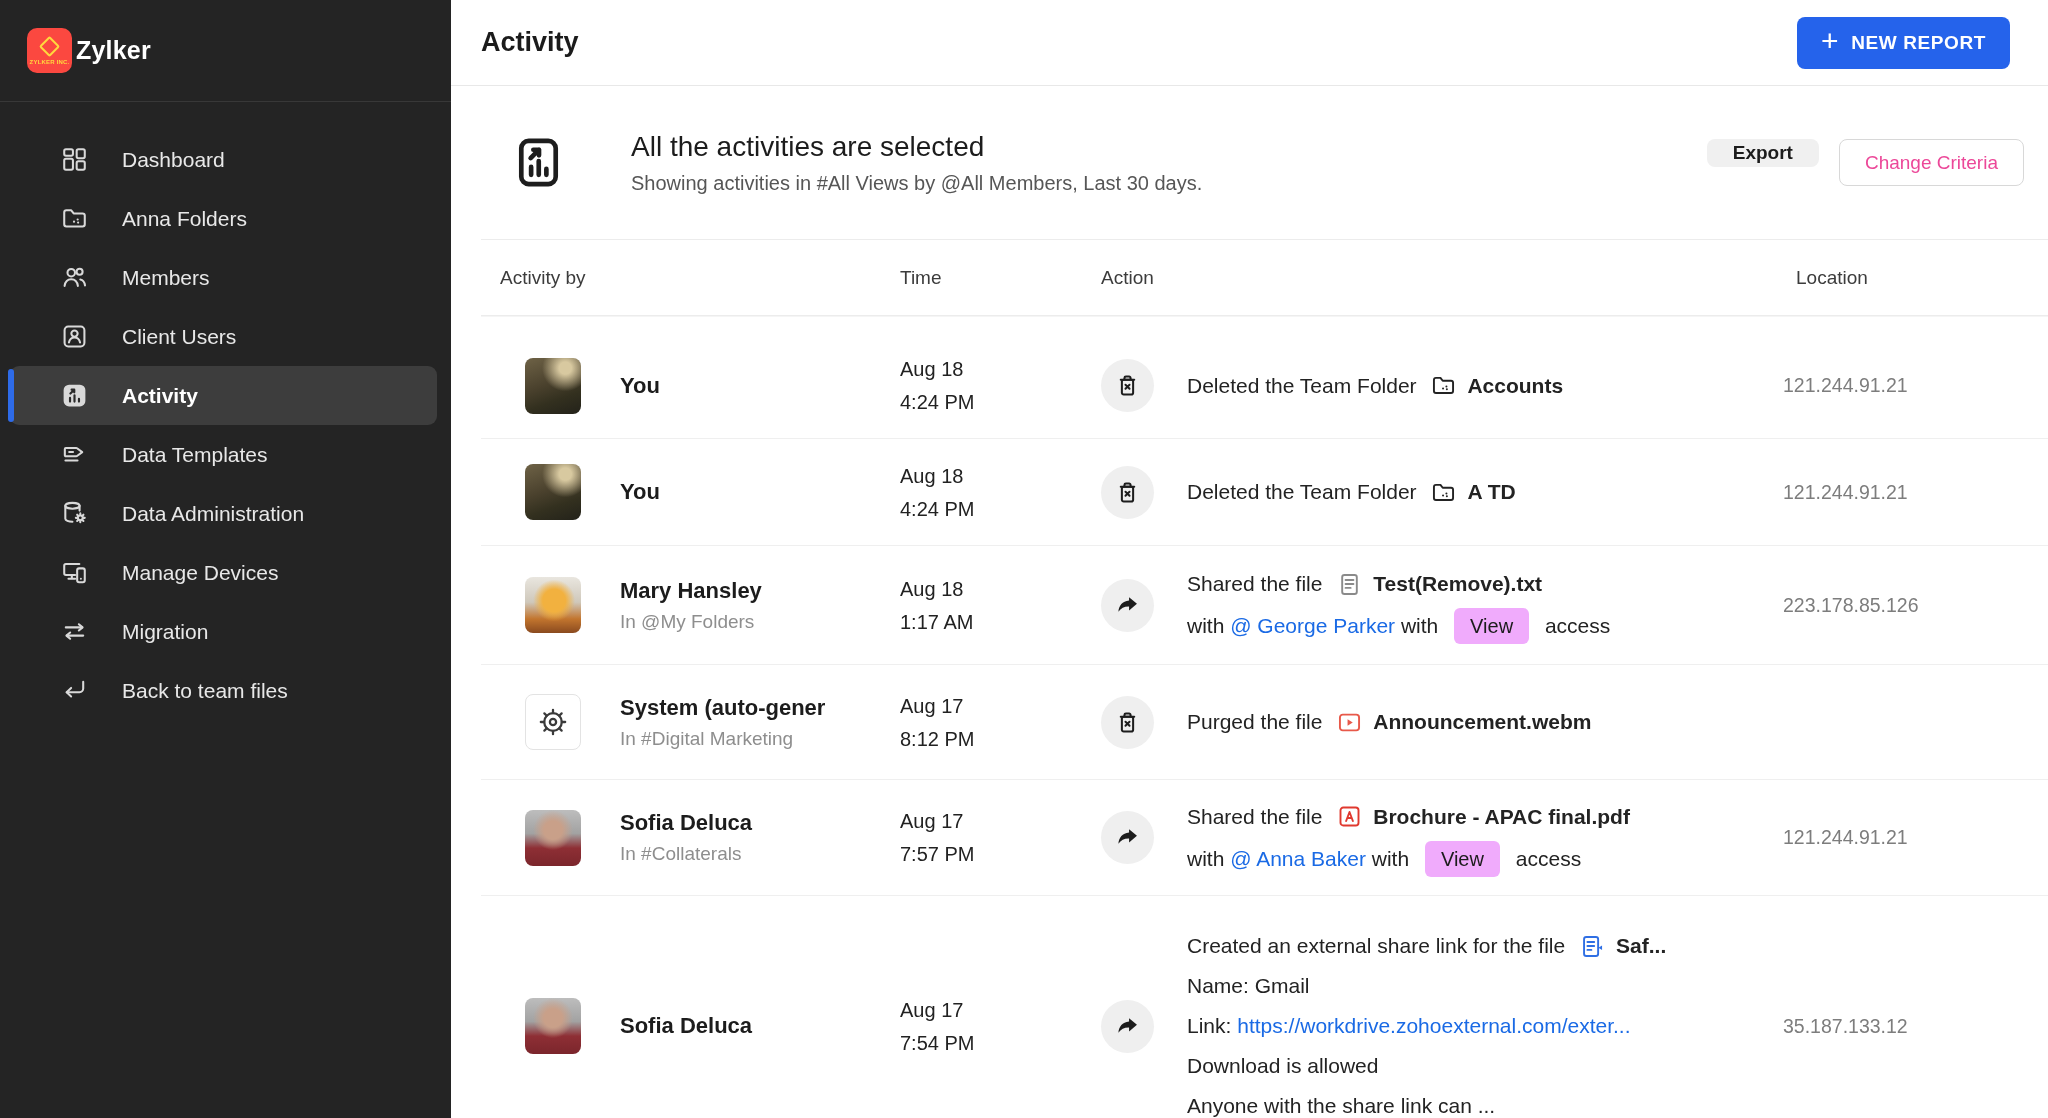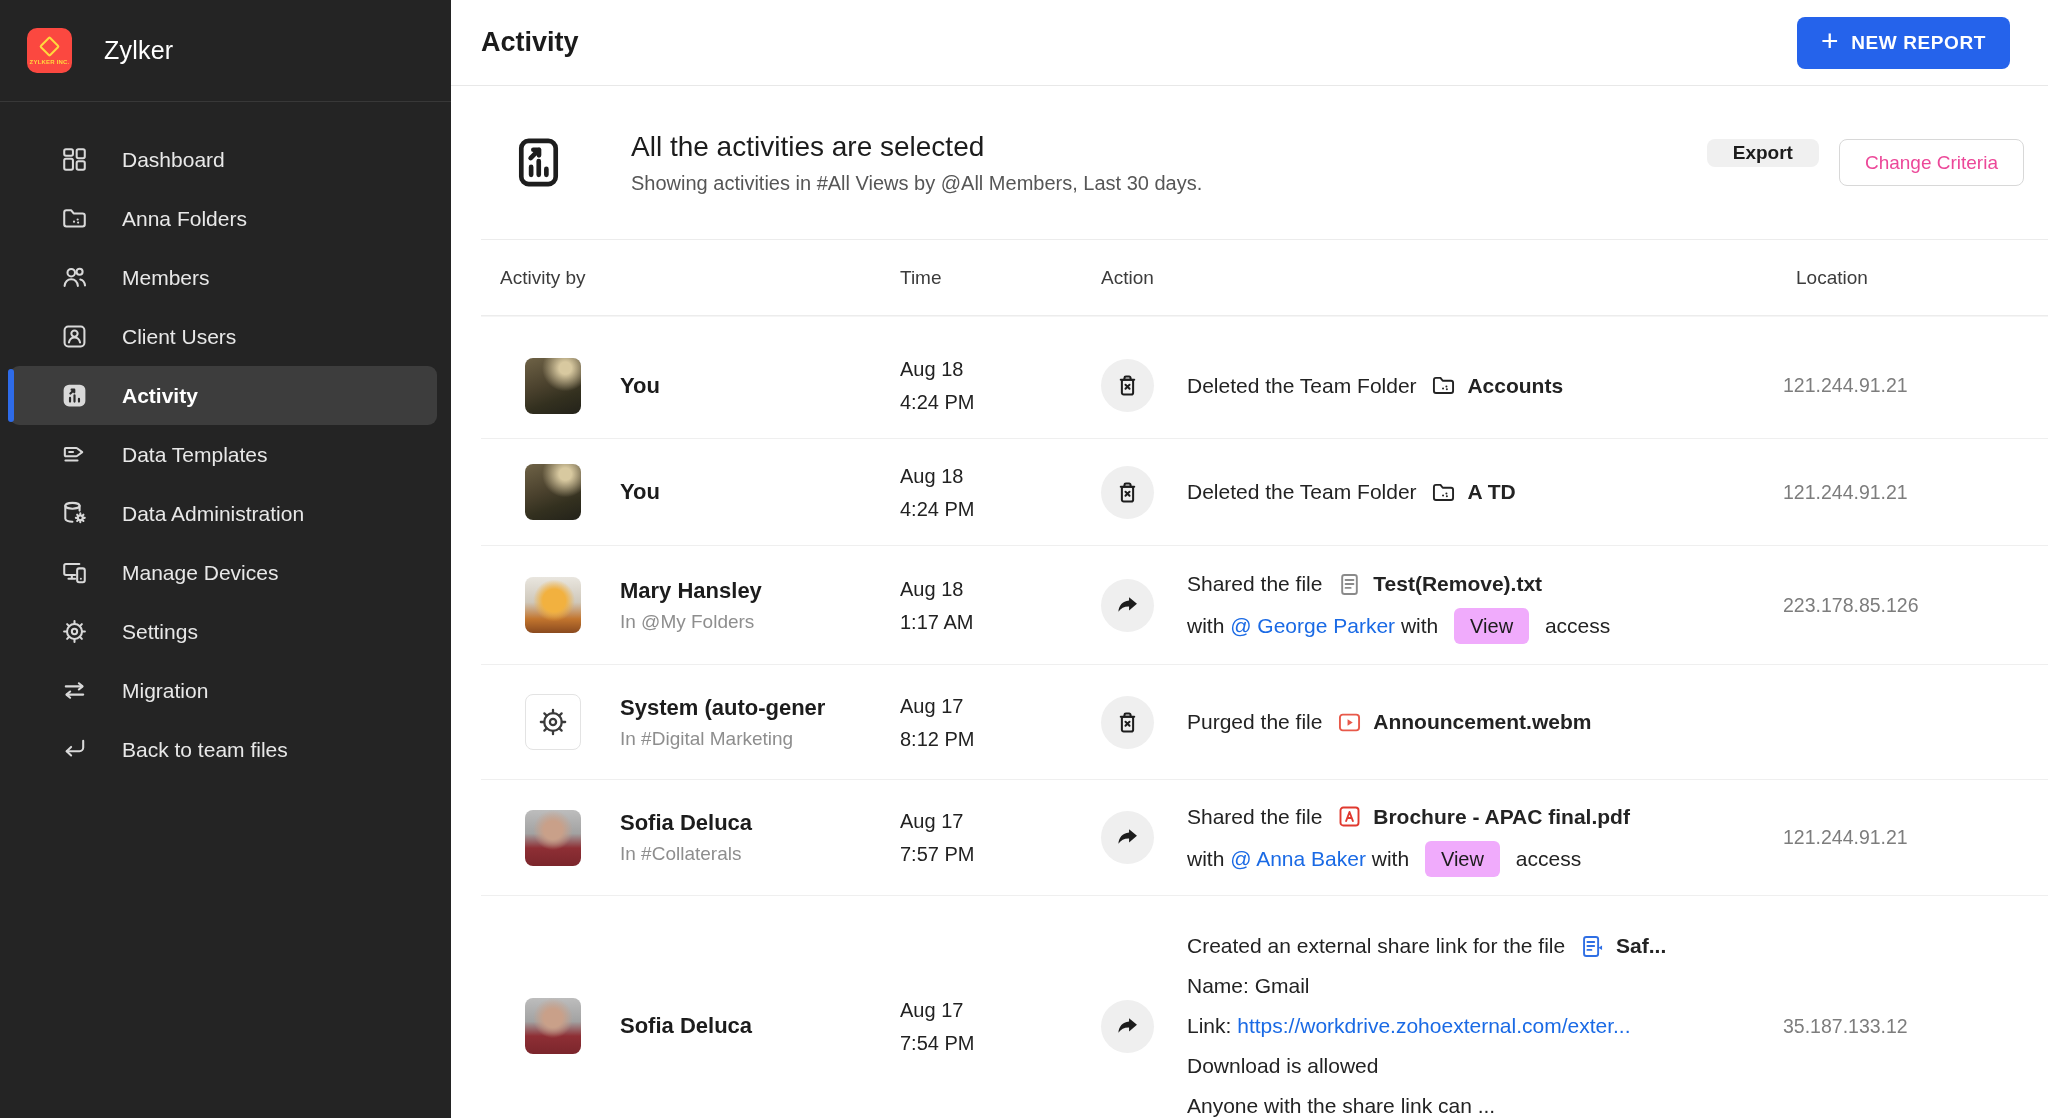--- a/index.html
+++ b/index.html
@@ -8,21 +8,21 @@
   .app { display:flex; width:2048px; height:1118px; }
 
   
   .sidebar { width:451px; height:100%; background:#242424; flex:0 0 451px; }
   .brand-row { height:102px; display:flex; align-items:center; padding-left:27px;
     border-bottom:1px solid #383838; }
   .logo { width:45px; height:45px; border-radius:10px; background:#fb4840;
     display:flex; flex-direction:column; align-items:center; justify-content:center; gap:2px; }
   .logo .diamond { width:15px; height:15px; border:2px solid #ffd83d; transform:rotate(45deg); border-radius:2px; margin-top:3px;}
   .logo .logo-text { font-size:6px; font-weight:700; color:#ffd83d; letter-spacing:.2px; margin-top:3px; white-space:nowrap;}
-  .brand-name { color:#ffffff; font-size:25px; font-weight:400; margin-left:32px; letter-spacing:.2px; }
+  .brand-name { color:#ffffff; font-size:25px; font-weight:700; margin-left:4px; letter-spacing:.2px; }
 
   .menu { padding-top:28px; }
   .menu-item { position:relative; height:59px; display:flex; align-items:center;
     margin:0 14px 0 10px; border-radius:9px; cursor:pointer; }
   .menu-item .mi-icon { width:29px; height:29px; margin-left:50px; display:flex; align-items:center; justify-content:center; color:#d9d9d9; flex:0 0 29px;}
   .menu-item .mi-icon svg { width:29px; height:29px; display:block; }
   .menu-item .mi-label { color:#e8e8e8; font-size:21px; margin-left:33px; white-space:nowrap; }
   .menu-item.selected { background:#3d3d3d; }
   .menu-item.selected .mi-label { color:#ffffff; font-weight:700; }
   .menu-item.selected::before { content:""; position:absolute; left:-2px; top:3px; bottom:3px;
@@ -205,30 +205,20 @@
               <path d="M7 17.2h5.5M9.8 14v3.2"></path>
               <rect x="14.2" y="8.6" width="6.3" height="11.4" rx="1.6"></rect>
               <circle cx="17.3" cy="17.2" r=".8" fill="currentColor" stroke="none"></circle>
             </svg>
           </span>
           <span class="mi-label">Manage Devices</span>
         </div>
         <div class="menu-item">
           <span class="mi-icon">
             <svg viewBox="0 0 24 24" fill="none" stroke="currentColor" stroke-width="1.7" stroke-linecap="round" stroke-linejoin="round">
-              <circle cx="12" cy="12" r="6.2"></circle>
-              <circle cx="12" cy="12" r="2.2"></circle>
-              <path d="M12 3.4v2.4M12 18.2v2.4M3.4 12h2.4M18.2 12h2.4M5.9 5.9l1.7 1.7M16.4 16.4l1.7 1.7M18.1 5.9l-1.7 1.7M7.6 16.4l-1.7 1.7"></path>
-            </svg>
-          </span>
-          <span class="mi-label">Settings</span>
-        </div>
-        <div class="menu-item">
-          <span class="mi-icon">
-            <svg viewBox="0 0 24 24" fill="none" stroke="currentColor" stroke-width="1.7" stroke-linecap="round" stroke-linejoin="round">
               <path d="M4.8 8.6h13.4"></path>
               <path d="M15.6 6l3.1 2.6-3.1 2.6"></path>
               <path d="M19.2 15.4H5.8"></path>
               <path d="M8.4 12.8l-3.1 2.6 3.1 2.6"></path>
             </svg>
           </span>
           <span class="mi-label">Migration</span>
         </div>
         <div class="menu-item">
           <span class="mi-icon">

